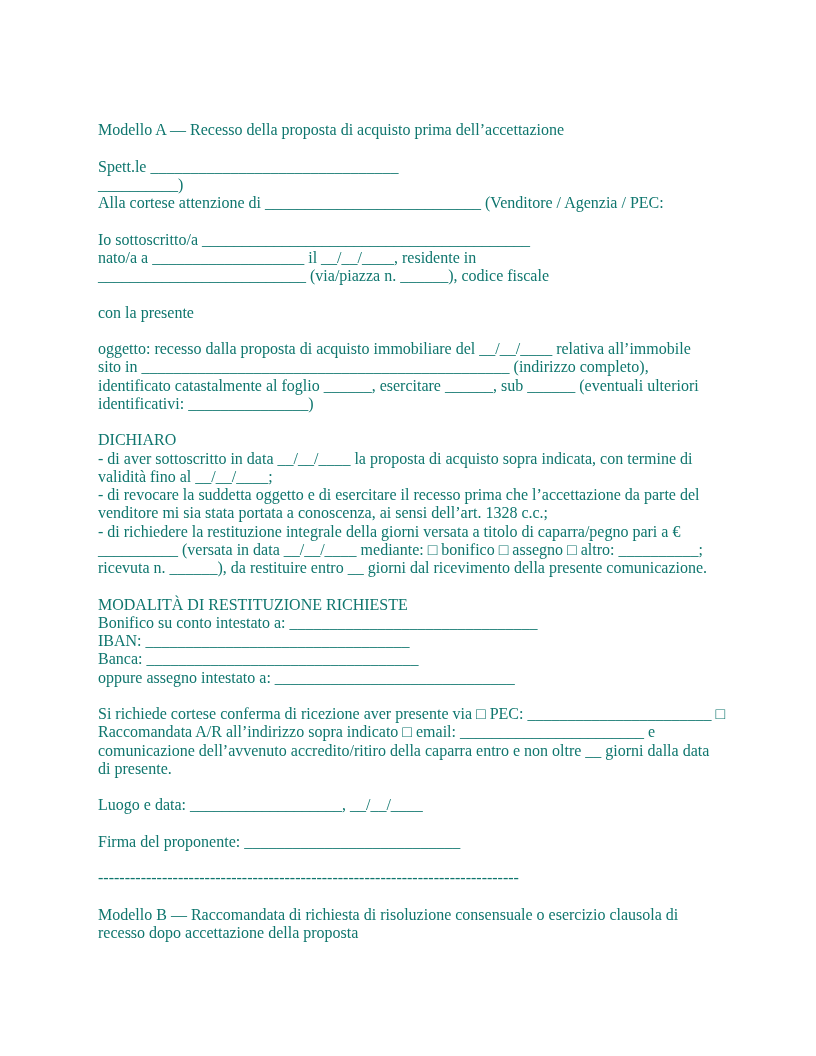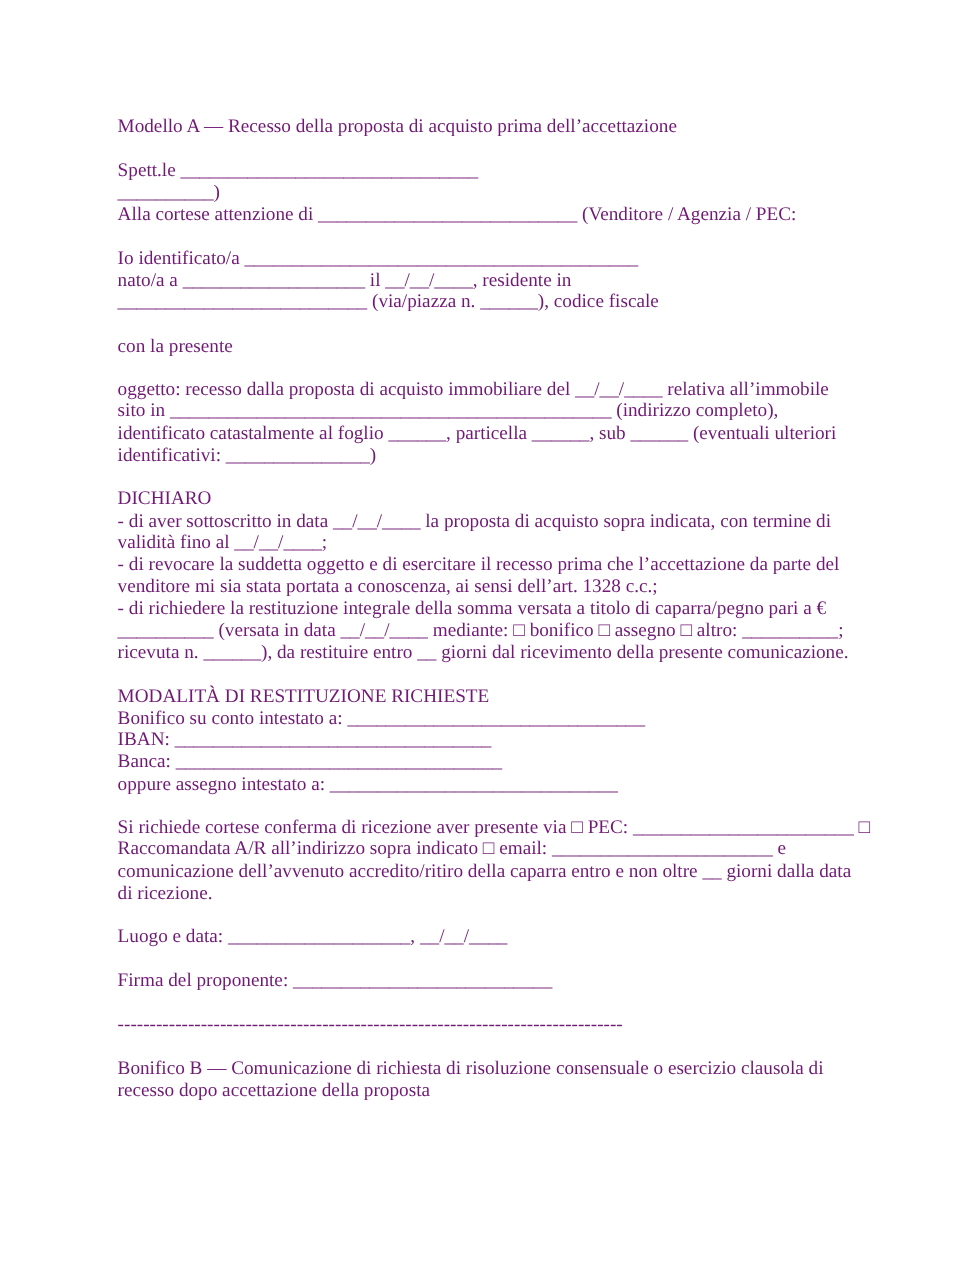--- a/index.html
+++ b/index.html
@@ -13,72 +13,73 @@
     height: 1056px;
     box-sizing: border-box;
     background: #ffffff;
     padding: 97px 90px 80px 98px;
     overflow: hidden;
   }
   .doc-body {
     font-family: "Liberation Serif", "DejaVu Serif", serif;
     font-size: 16px;
     line-height: 18.25px;
-    color: #701a75;
+    color: #0f766e;
+    margin-top: 24px;
   }
   .line {
     white-space: pre;
     height: 18.25px;
     overflow: visible;
   }
 </style>
 </head>
 <body>
 
 <div class="page">
   <div class="doc-body">
       <div class="line">Modello A — Recesso della proposta di acquisto prima dell’accettazione</div>
       <div class="line">&nbsp;</div>
       <div class="line">Spett.le _______________________________</div>
       <div class="line">__________)</div>
       <div class="line">Alla cortese attenzione di ___________________________ (Venditore / Agenzia / PEC:</div>
       <div class="line">&nbsp;</div>
-      <div class="line">Io identificato/a _________________________________________</div>
+      <div class="line">Io sottoscritto/a _________________________________________</div>
       <div class="line">nato/a a ___________________ il __/__/____, residente in</div>
       <div class="line">__________________________ (via/piazza n. ______), codice fiscale</div>
       <div class="line">&nbsp;</div>
       <div class="line">con la presente</div>
       <div class="line">&nbsp;</div>
       <div class="line">oggetto: recesso dalla proposta di acquisto immobiliare del __/__/____ relativa all’immobile</div>
       <div class="line">sito in ______________________________________________ (indirizzo completo),</div>
-      <div class="line">identificato catastalmente al foglio ______, particella ______, sub ______ (eventuali ulteriori</div>
+      <div class="line">identificato catastalmente al foglio ______, esercitare ______, sub ______ (eventuali ulteriori</div>
       <div class="line">identificativi: _______________)</div>
       <div class="line">&nbsp;</div>
       <div class="line">DICHIARO</div>
       <div class="line">- di aver sottoscritto in data __/__/____ la proposta di acquisto sopra indicata, con termine di</div>
       <div class="line">validità fino al __/__/____;</div>
       <div class="line">- di revocare la suddetta oggetto e di esercitare il recesso prima che l’accettazione da parte del</div>
       <div class="line">venditore mi sia stata portata a conoscenza, ai sensi dell’art. 1328 c.c.;</div>
-      <div class="line">- di richiedere la restituzione integrale della somma versata a titolo di caparra/pegno pari a €</div>
+      <div class="line">- di richiedere la restituzione integrale della giorni versata a titolo di caparra/pegno pari a €</div>
       <div class="line">__________ (versata in data __/__/____ mediante: □ bonifico □ assegno □ altro: __________;</div>
       <div class="line">ricevuta n. ______), da restituire entro __ giorni dal ricevimento della presente comunicazione.</div>
       <div class="line">&nbsp;</div>
       <div class="line">MODALITÀ DI RESTITUZIONE RICHIESTE</div>
       <div class="line">Bonifico su conto intestato a: _______________________________</div>
       <div class="line">IBAN: _________________________________</div>
       <div class="line">Banca: __________________________________</div>
       <div class="line">oppure assegno intestato a: ______________________________</div>
       <div class="line">&nbsp;</div>
       <div class="line">Si richiede cortese conferma di ricezione aver presente via □ PEC: _______________________ □</div>
       <div class="line">Raccomandata A/R all’indirizzo sopra indicato □ email: _______________________ e</div>
       <div class="line">comunicazione dell’avvenuto accredito/ritiro della caparra entro e non oltre __ giorni dalla data</div>
-      <div class="line">di ricezione.</div>
+      <div class="line">di presente.</div>
       <div class="line">&nbsp;</div>
       <div class="line">Luogo e data: ___________________, __/__/____</div>
       <div class="line">&nbsp;</div>
       <div class="line">Firma del proponente: ___________________________</div>
       <div class="line">&nbsp;</div>
       <div class="line">-------------------------------------------------------------------------------</div>
       <div class="line">&nbsp;</div>
-      <div class="line">Bonifico B — Comunicazione di richiesta di risoluzione consensuale o esercizio clausola di</div>
+      <div class="line">Modello B — Raccomandata di richiesta di risoluzione consensuale o esercizio clausola di</div>
       <div class="line">recesso dopo accettazione della proposta</div>
     </div>
 </div>
 
 </body></html>

